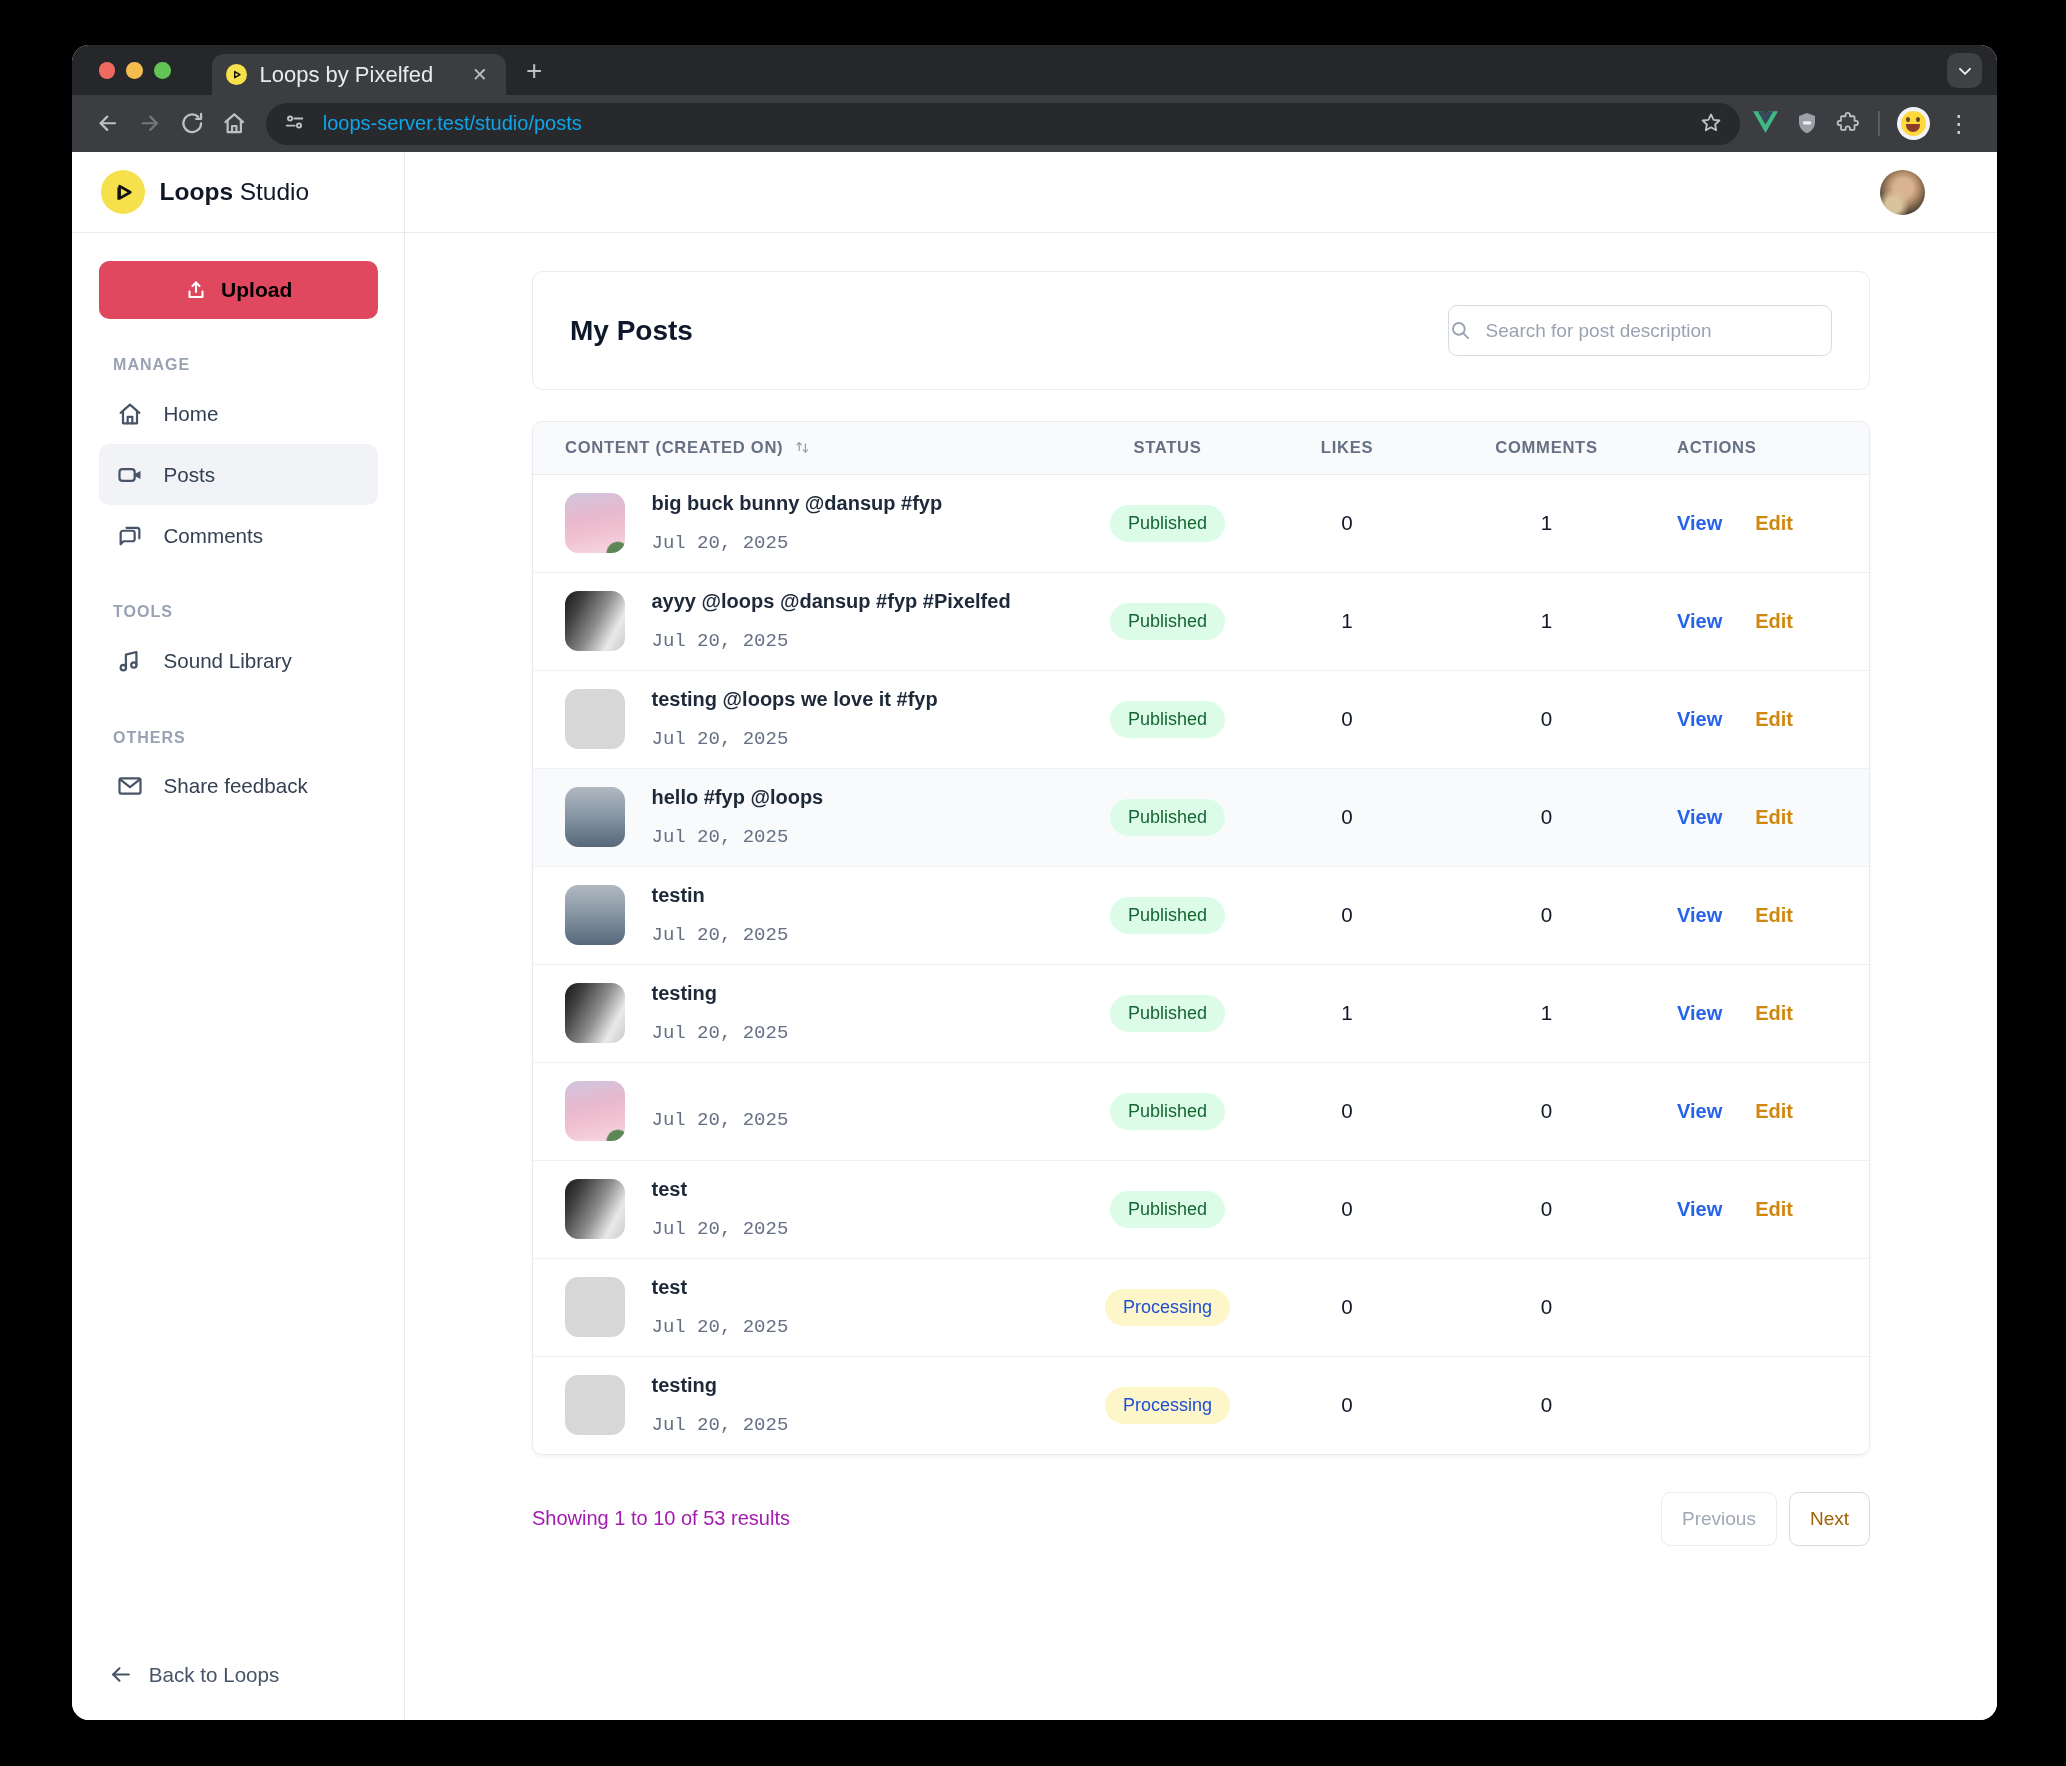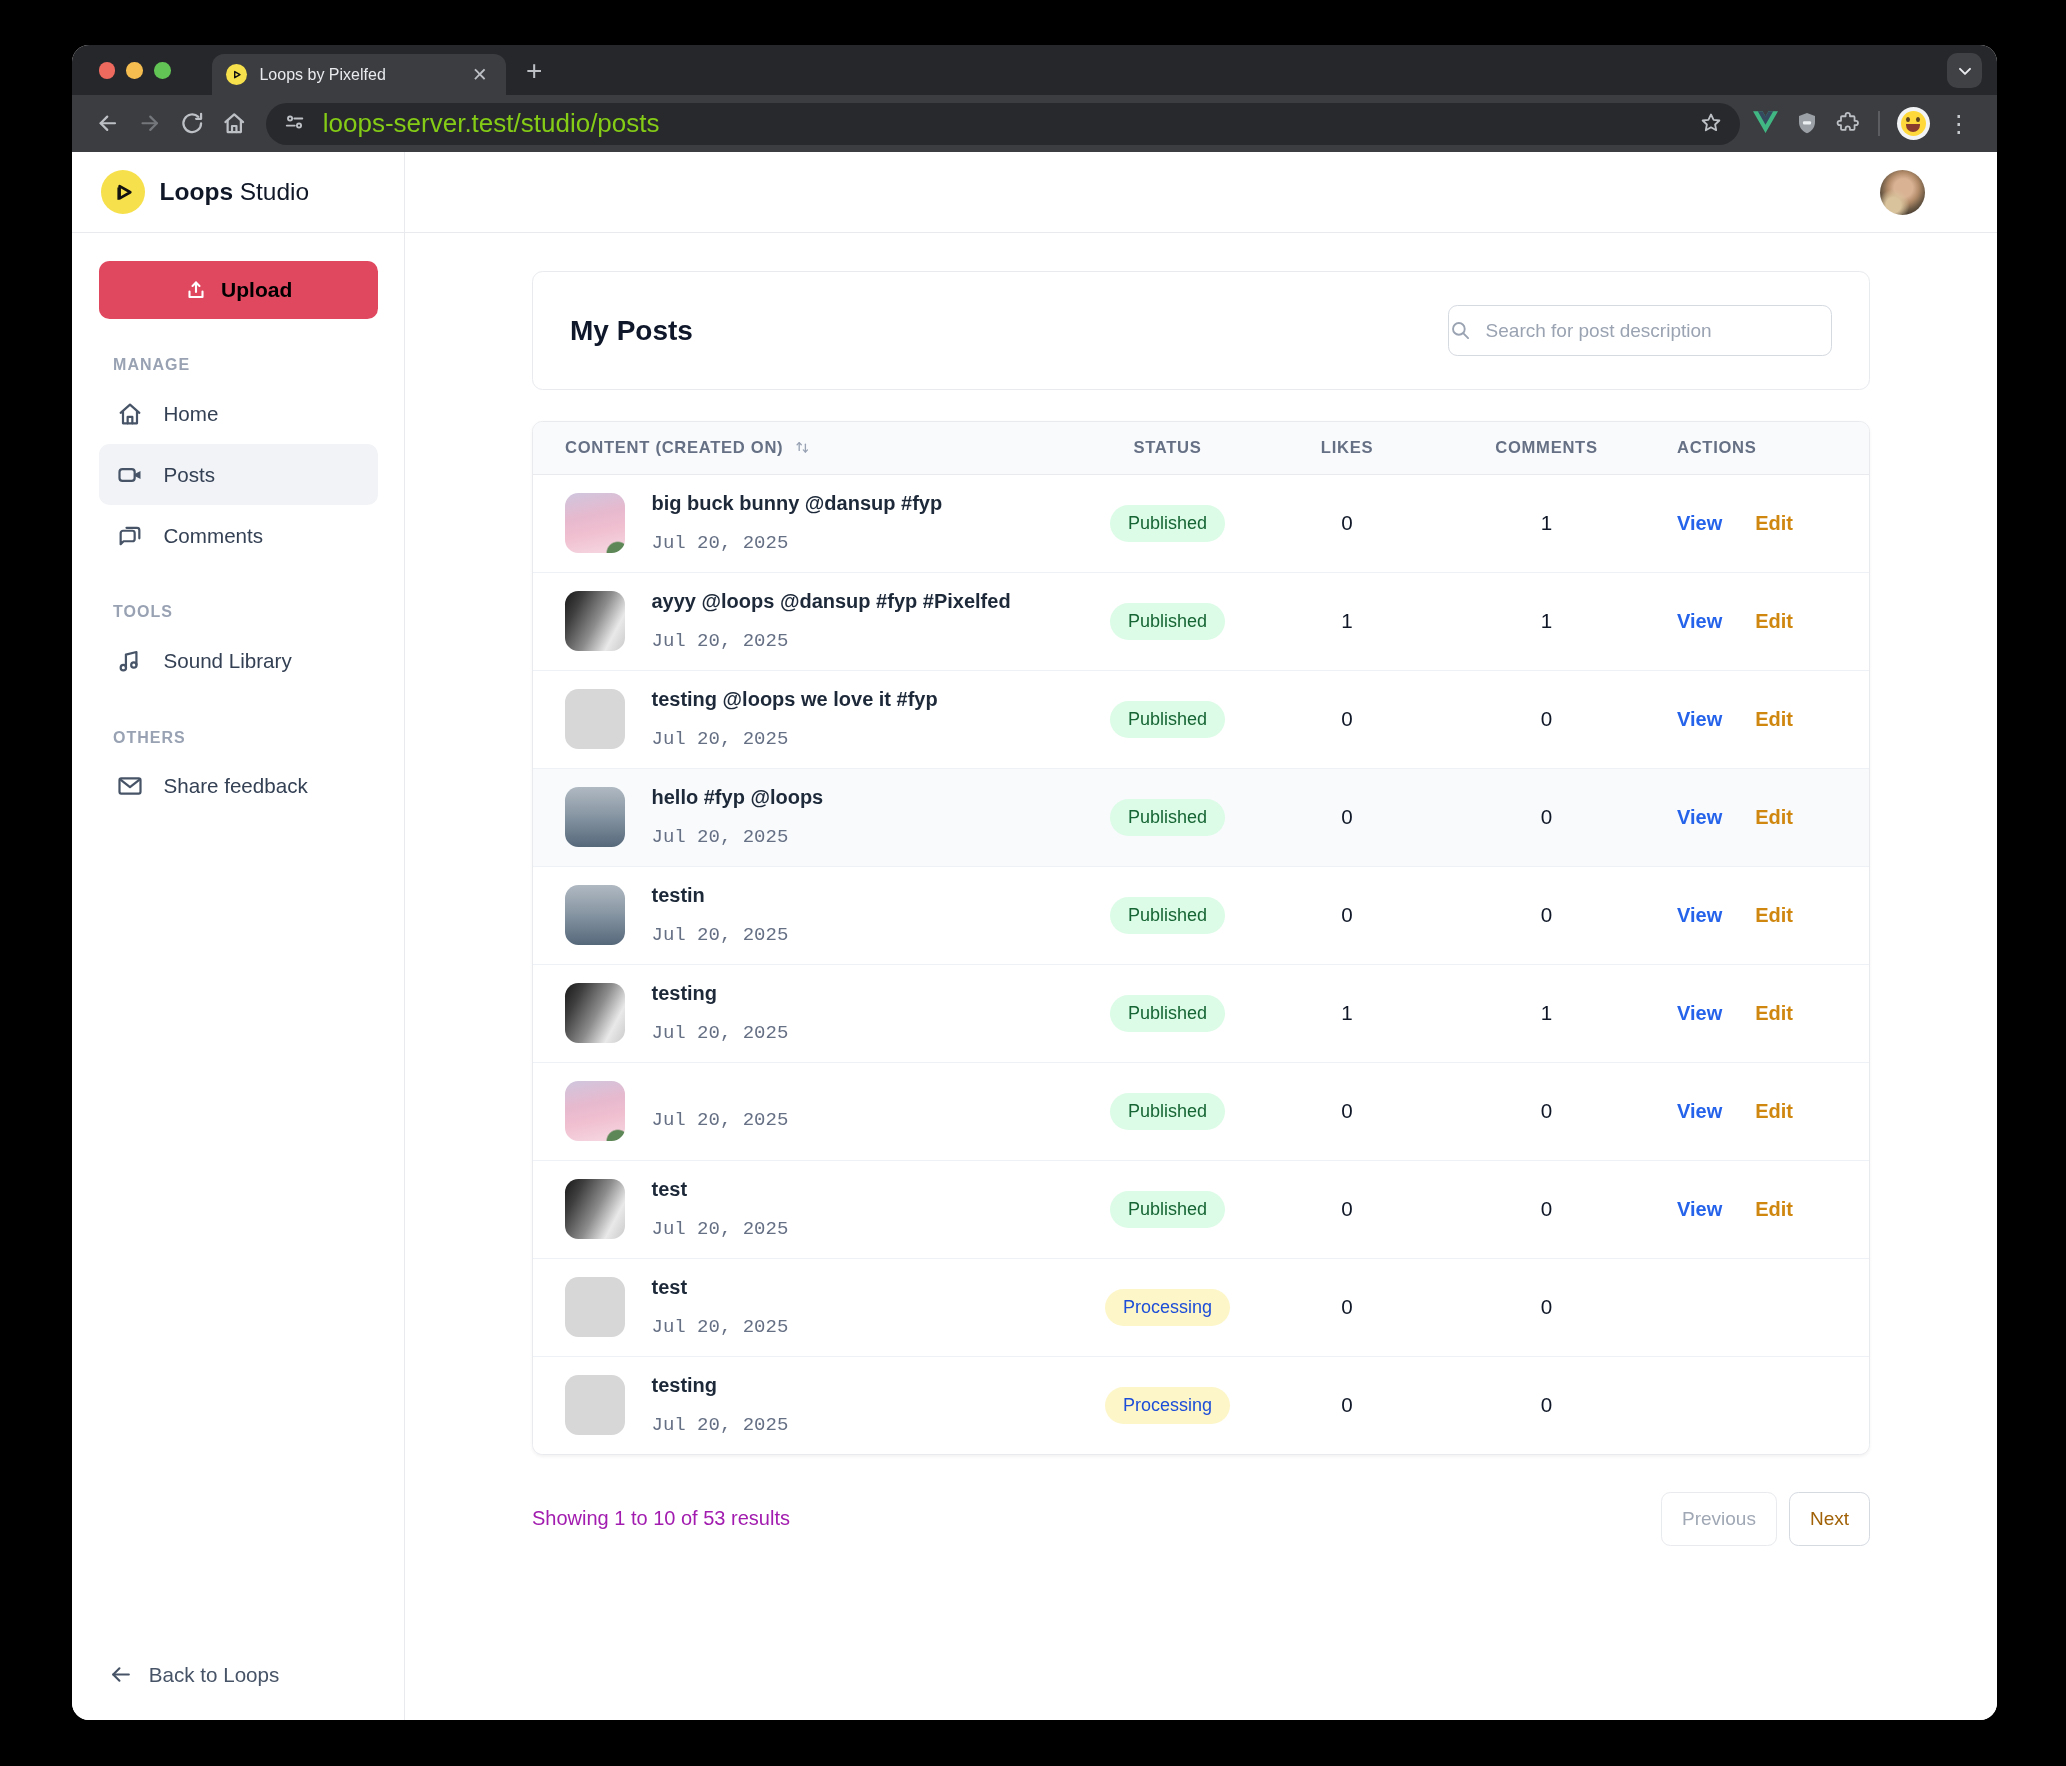--- a/index.html
+++ b/index.html
@@ -7,30 +7,30 @@
   .window{position:absolute;left:72px;top:45px;width:1925px;height:1675px;border-radius:17px;
     overflow:hidden;background:#fff;display:flex;flex-direction:column;}
   
   .titlebar{height:50px;background:#26272b;display:flex;align-items:flex-end;position:relative;flex:0 0 auto;}
   .traffic{display:flex;gap:11.3px;margin:0 0 16px 26.5px;}
   .dot{width:16.6px;height:16.6px;border-radius:50%;}
   .dot.red{background:#ee6a5f;} .dot.yellow{background:#f5bd4f;} .dot.green{background:#61c454;}
   .tab{margin-left:41px;width:265px;height:41px;background:#3c3d41;border-radius:12px 12px 0 0;
     display:flex;align-items:center;padding:0 14.6px;}
   .favicon{width:21px;height:21px;border-radius:50%;background:#f6e04b;display:flex;align-items:center;justify-content:center;flex:0 0 auto;}
-  .tab-title{color:#e8eaed;font-size:16px;margin-left:12px;flex:1;white-space:nowrap;overflow:hidden;}
+  .tab-title{color:#e8eaed;font-size:22px;margin-left:12px;flex:1;white-space:nowrap;overflow:hidden;}
   .tab-close{color:#bdc1c6;font-size:18.6px;padding:2.7px 4px;}
   .newtab{color:#bdc1c6;font-size:28px;margin:0 0 6.6px 20px;line-height:1;align-self:center;padding-top:9.3px;}
   .chevron-btn{position:absolute;right:14.6px;top:8px;width:35px;height:35px;border-radius:10.6px;background:#404145;
     display:flex;align-items:center;justify-content:center;}
   .toolbar{height:57px;background:#3c3d41;display:flex;align-items:center;padding:0 17px;flex:0 0 auto;}
   .nav-ic{width:37px;height:37px;display:flex;align-items:center;justify-content:center;flex:0 0 auto;margin-right:5.3px;}
   .urlpill{flex:1;height:42px;background:#28292d;border-radius:22.6px;display:flex;align-items:center;
     padding:0 17px;margin:0 13.3px 0 8px;min-width:0;}
-  .url-text{color:#84cc16;font-size:26px;margin-left:17px;white-space:nowrap;flex:1;min-width:0;}
+  .url-text{color:#0ea5e9;font-size:20px;margin-left:17px;white-space:nowrap;flex:1;min-width:0;}
   .chrome-icons{display:flex;align-items:center;gap:17px;flex:0 0 auto;margin-right:9.3px;}
   .vdiv{width:1.3px;height:25px;background:#5b5d61;}
   .emoji{width:33px;height:33px;border-radius:50%;background:#f1f3f4;display:flex;align-items:center;justify-content:center;}
   .emoji-face{width:25px;height:25px;border-radius:50%;background:#ffd93b;position:relative;}
   .emoji-face::before{content:"";position:absolute;left:5.3px;top:6px;width:4px;height:5.3px;border-radius:50%;
     background:#5f4422;box-shadow:10px 0 0 #5f4422;}
   .emoji-face::after{content:"";position:absolute;left:5.3px;top:12.6px;width:14px;height:8px;background:#8b3a2e;
     border-radius:0 0 14.6px 14.6px;}
   .kebab{color:#c7cacd;font-size:24px;letter-spacing:0;line-height:1;}
   

